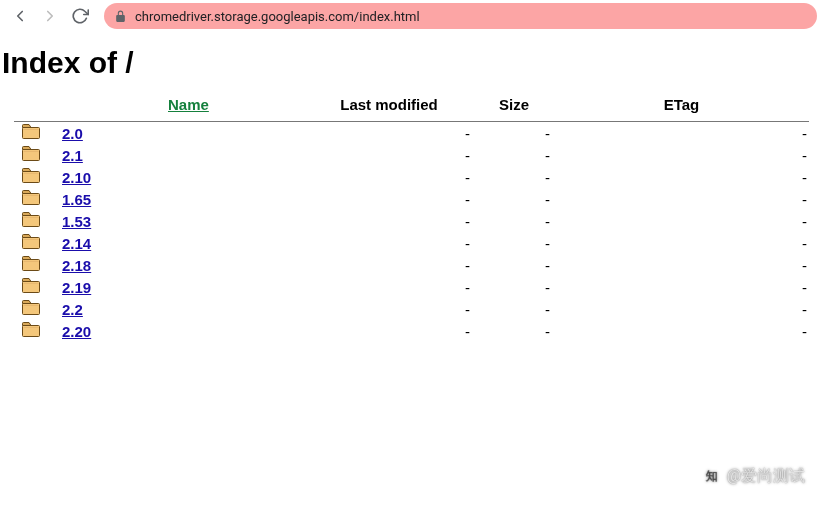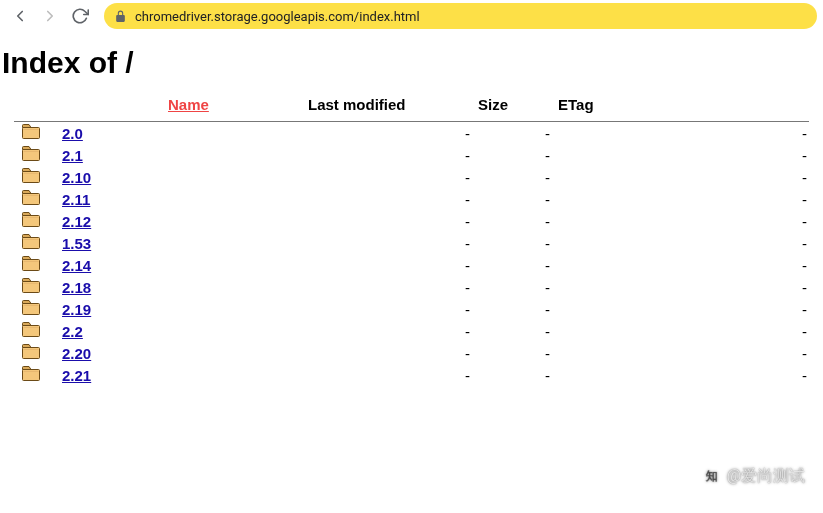--- a/index.html
+++ b/index.html
@@ -27,21 +27,21 @@
       justify-content: center;
       border-radius: 50%;
       cursor: pointer;
       color: #5f6368;
     }
     .nav-btn.disabled { color: #bdbdbd; }
     .nav-btn svg { width: 18px; height: 18px; }
     .omnibox {
       flex: 1;
       height: 26px;
-      background: #fde047;
+      background: #fca5a5;
       border-radius: 13px;
       display: flex;
       align-items: center;
       padding: 0 10px;
       margin-left: 8px;
       gap: 8px;
       font-size: 13px;
       color: #202124;
     }
     .omnibox .lock { color: #5f6368; }
@@ -60,26 +60,26 @@
       padding: 0 14px;
     }
     table {
       width: 100%;
       border-collapse: collapse;
       font-family: Arial, sans-serif;
       font-size: 15px;
     }
     thead th {
       font-weight: 700;
-      text-align: left;
+      text-align: center;
       padding: 6px 4px 8px 4px;
       color: #000;
     }
     thead th.name-col { text-align: left; padding-left: 124px; }
-    thead .name-link { color: #ef4444; text-decoration: underline; cursor: pointer; }
+    thead .name-link { color: #15803d; text-decoration: underline; cursor: pointer; }
     thead tr { border-bottom: 1px solid #777; }
     tbody td {
       padding: 2px 4px;
       vertical-align: middle;
       text-align: right;
       color: #000;
     }
     tbody td.icon-cell { width: 28px; padding-left: 8px; text-align: left; }
     tbody td.name-cell { text-align: left; width: 260px; padding-left: 18px; font-weight: bold; }
     tbody td.lm-cell { width: 170px; }
@@ -191,32 +191,21 @@
             <td class="lm-cell">-</td>
             <td class="size-cell">-</td>
             <td class="etag-cell">-</td>
           </tr>
           <tr>
             <td class="icon-cell"><svg class="folder-icon" viewBox="0 0 18 15">
                 <rect x="0.5" y="3.5" width="17" height="11" rx="1" fill="#f4c77b" stroke="#6b4a17" stroke-width="1"></rect>
                 <path d="M0.5 3.5 L0.5 1.5 Q0.5 0.5 1.5 0.5 L7 0.5 L9 3.5 Z" fill="#d9a95a" stroke="#6b4a17" stroke-width="1"></path>
                 <rect x="1.5" y="5" width="15" height="1" fill="#e8b870"></rect>
               </svg></td>
-            <td class="name-cell"><a class="entry-link">2.11</a></td>
-            <td class="lm-cell">-</td>
-            <td class="size-cell">-</td>
-            <td class="etag-cell">-</td>
-          </tr>
-          <tr>
-            <td class="icon-cell"><svg class="folder-icon" viewBox="0 0 18 15">
-                <rect x="0.5" y="3.5" width="17" height="11" rx="1" fill="#f4c77b" stroke="#6b4a17" stroke-width="1"></rect>
-                <path d="M0.5 3.5 L0.5 1.5 Q0.5 0.5 1.5 0.5 L7 0.5 L9 3.5 Z" fill="#d9a95a" stroke="#6b4a17" stroke-width="1"></path>
-                <rect x="1.5" y="5" width="15" height="1" fill="#e8b870"></rect>
-              </svg></td>
-            <td class="name-cell"><a class="entry-link">2.12</a></td>
+            <td class="name-cell"><a class="entry-link">1.65</a></td>
             <td class="lm-cell">-</td>
             <td class="size-cell">-</td>
             <td class="etag-cell">-</td>
           </tr>
           <tr>
             <td class="icon-cell"><svg class="folder-icon" viewBox="0 0 18 15">
                 <rect x="0.5" y="3.5" width="17" height="11" rx="1" fill="#f4c77b" stroke="#6b4a17" stroke-width="1"></rect>
                 <path d="M0.5 3.5 L0.5 1.5 Q0.5 0.5 1.5 0.5 L7 0.5 L9 3.5 Z" fill="#d9a95a" stroke="#6b4a17" stroke-width="1"></path>
                 <rect x="1.5" y="5" width="15" height="1" fill="#e8b870"></rect>
               </svg></td>
@@ -269,31 +258,20 @@
             <td class="size-cell">-</td>
             <td class="etag-cell">-</td>
           </tr>
           <tr>
             <td class="icon-cell"><svg class="folder-icon" viewBox="0 0 18 15">
                 <rect x="0.5" y="3.5" width="17" height="11" rx="1" fill="#f4c77b" stroke="#6b4a17" stroke-width="1"></rect>
                 <path d="M0.5 3.5 L0.5 1.5 Q0.5 0.5 1.5 0.5 L7 0.5 L9 3.5 Z" fill="#d9a95a" stroke="#6b4a17" stroke-width="1"></path>
                 <rect x="1.5" y="5" width="15" height="1" fill="#e8b870"></rect>
               </svg></td>
             <td class="name-cell"><a class="entry-link">2.20</a></td>
-            <td class="lm-cell">-</td>
-            <td class="size-cell">-</td>
-            <td class="etag-cell">-</td>
-          </tr>
-          <tr>
-            <td class="icon-cell"><svg class="folder-icon" viewBox="0 0 18 15">
-                <rect x="0.5" y="3.5" width="17" height="11" rx="1" fill="#f4c77b" stroke="#6b4a17" stroke-width="1"></rect>
-                <path d="M0.5 3.5 L0.5 1.5 Q0.5 0.5 1.5 0.5 L7 0.5 L9 3.5 Z" fill="#d9a95a" stroke="#6b4a17" stroke-width="1"></path>
-                <rect x="1.5" y="5" width="15" height="1" fill="#e8b870"></rect>
-              </svg></td>
-            <td class="name-cell"><a class="entry-link">2.21</a></td>
             <td class="lm-cell">-</td>
             <td class="size-cell">-</td>
             <td class="etag-cell">-</td>
           </tr>
         </tbody>
     </table>
   </div>
 </div>
 
 <div class="watermark">

